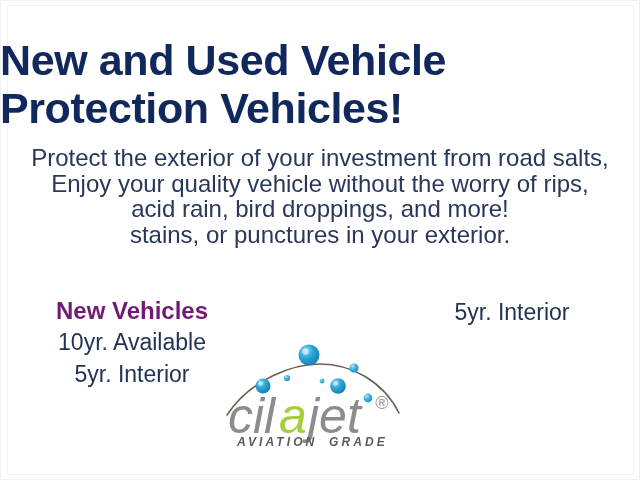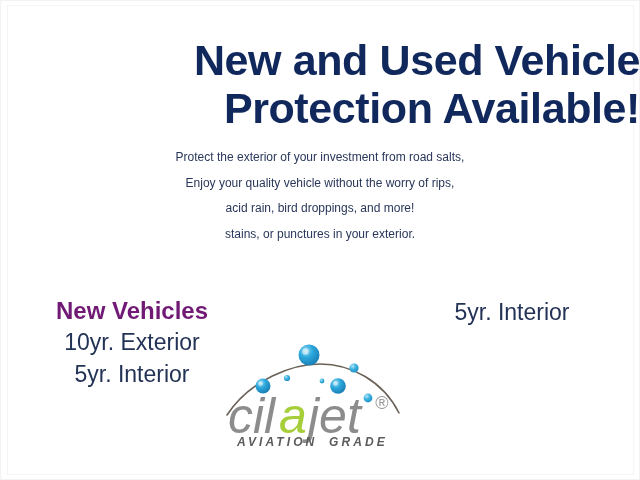--- a/index.html
+++ b/index.html
@@ -39,38 +39,38 @@
     box-sizing: border-box;
     pointer-events: none;
   }
 
   
   #headline {
     position: absolute;
     left: 0;
     top: 36px;
     width: 640px;
-    text-align: right;
+    text-align: left;
     color: #10285c;
     font-weight: bold;
     font-size: 43px;
     line-height: 48px;
     letter-spacing: -0.4px;
   }
   #headline .hl-line { display: block; white-space: nowrap; }
 
   
   #bodycopy {
     position: absolute;
     left: 0;
     top: 145px;
     width: 640px;
     text-align: center;
     color: #29375a;
-    font-size: 12px;
+    font-size: 24px;
     line-height: 25.5px;
     font-weight: normal;
   }
   #bodycopy .bc-line { display: block; white-space: nowrap; }
 
   
   .column {
     position: absolute;
     top: 296px;
     width: 250px;
@@ -111,33 +111,33 @@
 </head>
 <body>
 
 <div id="slide">
 
   <div id="frame-outer"></div>
   <div id="frame-inner"></div>
 
   <div id="headline">
     <span class="hl-line">New and Used Vehicle</span>
-    <span class="hl-line">Protection Available!</span>
+    <span class="hl-line">Protection Vehicles!</span>
   </div>
 
   <div id="bodycopy">
     <span class="bc-line">Protect the exterior of your investment from road salts,</span>
     <span class="bc-line">Enjoy your quality vehicle without the worry of rips,</span>
     <span class="bc-line">acid rain, bird droppings, and more!</span>
     <span class="bc-line">stains, or punctures in your exterior.</span>
   </div>
 
   <div class="column" id="col-new">
     <span class="col-title">New Vehicles</span>
-    <span class="col-line">10yr. Exterior</span>
+    <span class="col-line">10yr. Available</span>
     <span class="col-line">5yr. Interior</span>
   </div>
 
   <div class="column" id="col-used">
     <span class="col-line">5yr. Interior</span>
   </div>
 
   <div id="logo">
     <svg width="176" height="108" viewBox="0 0 176 108" xmlns="http://www.w3.org/2000/svg">
       <defs>

